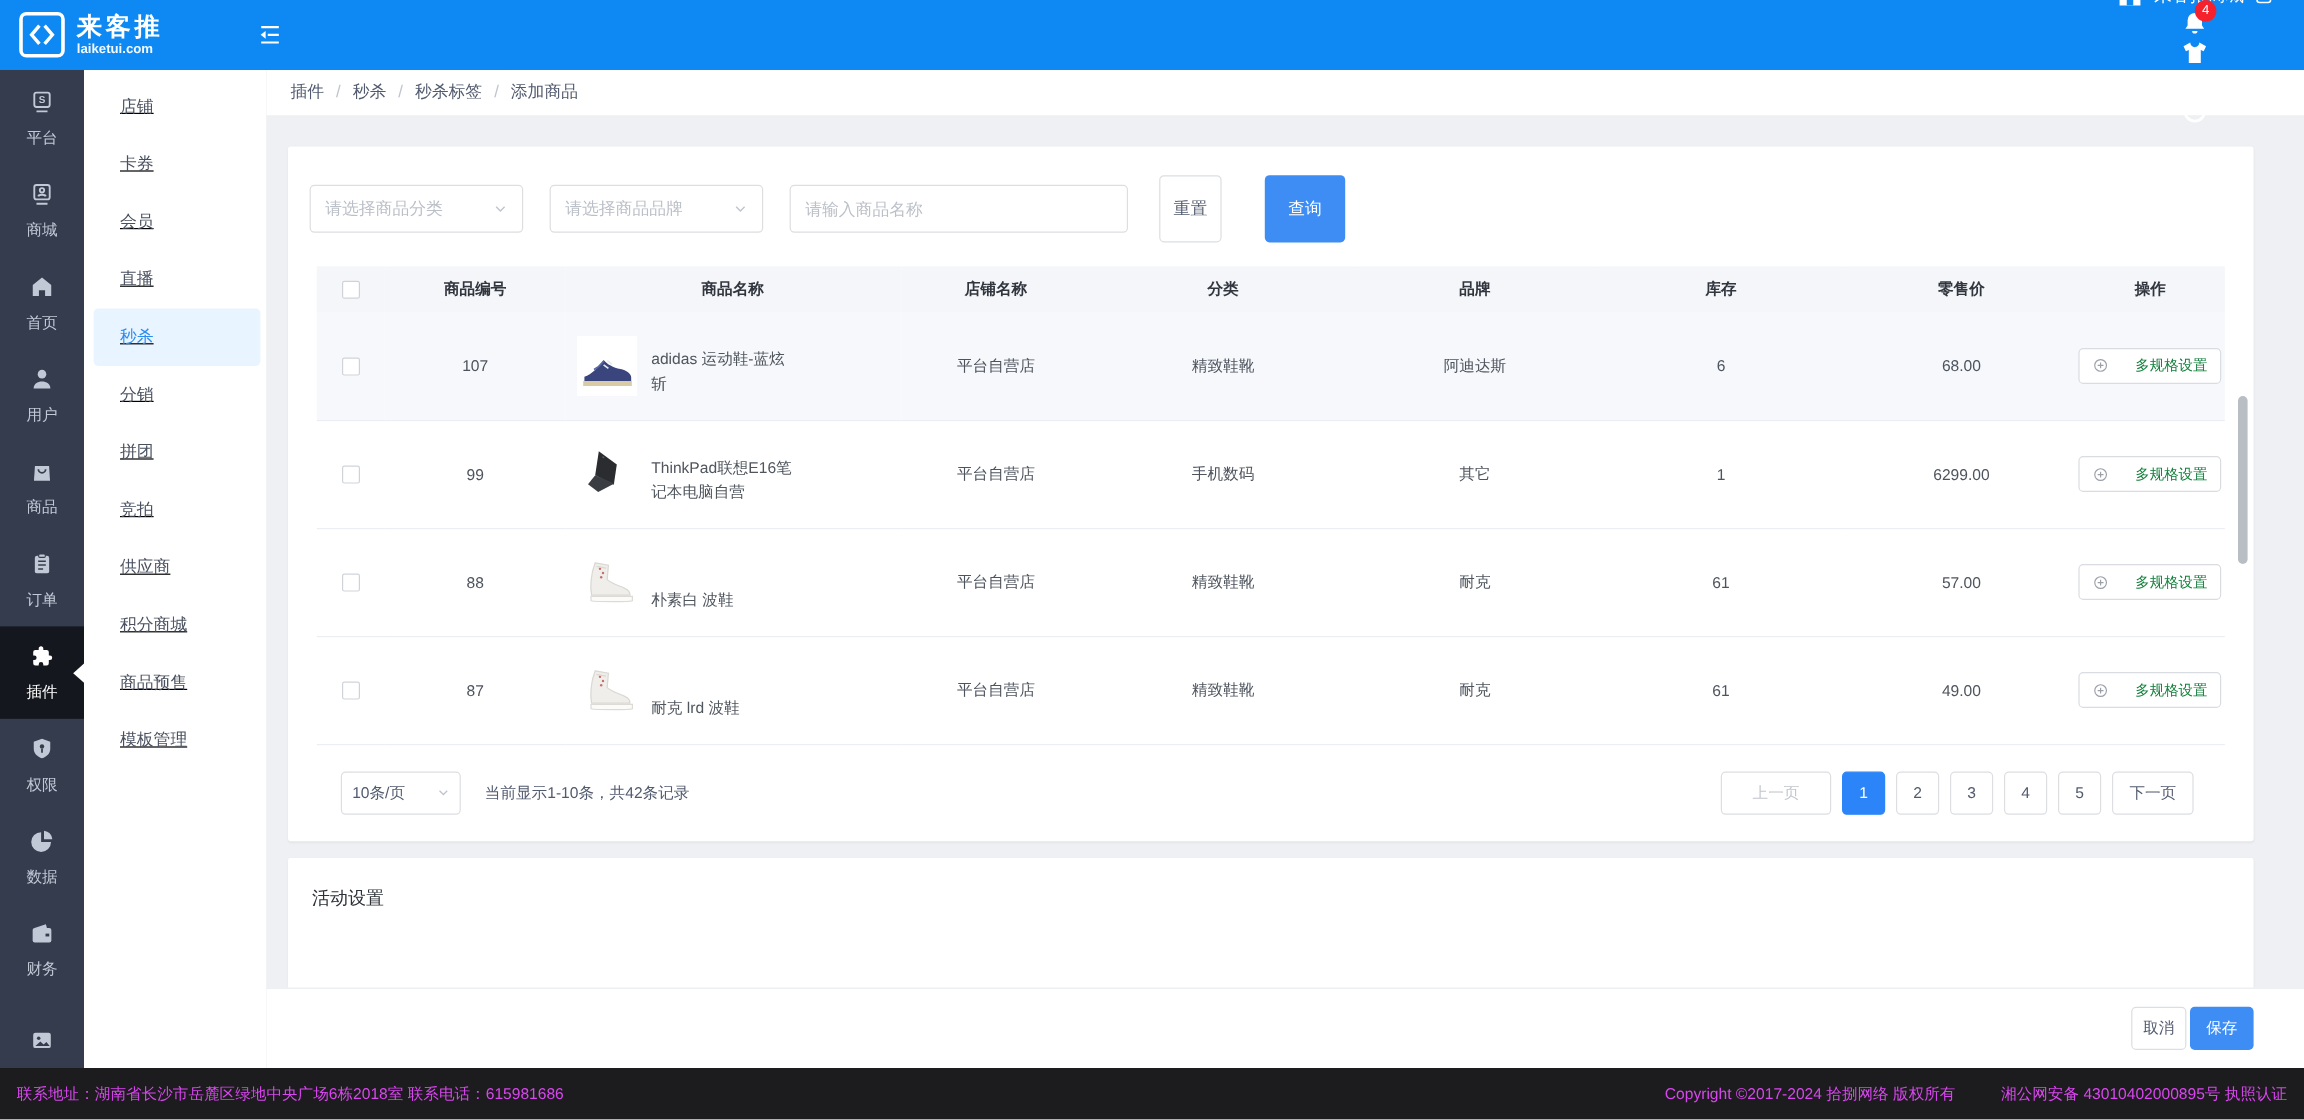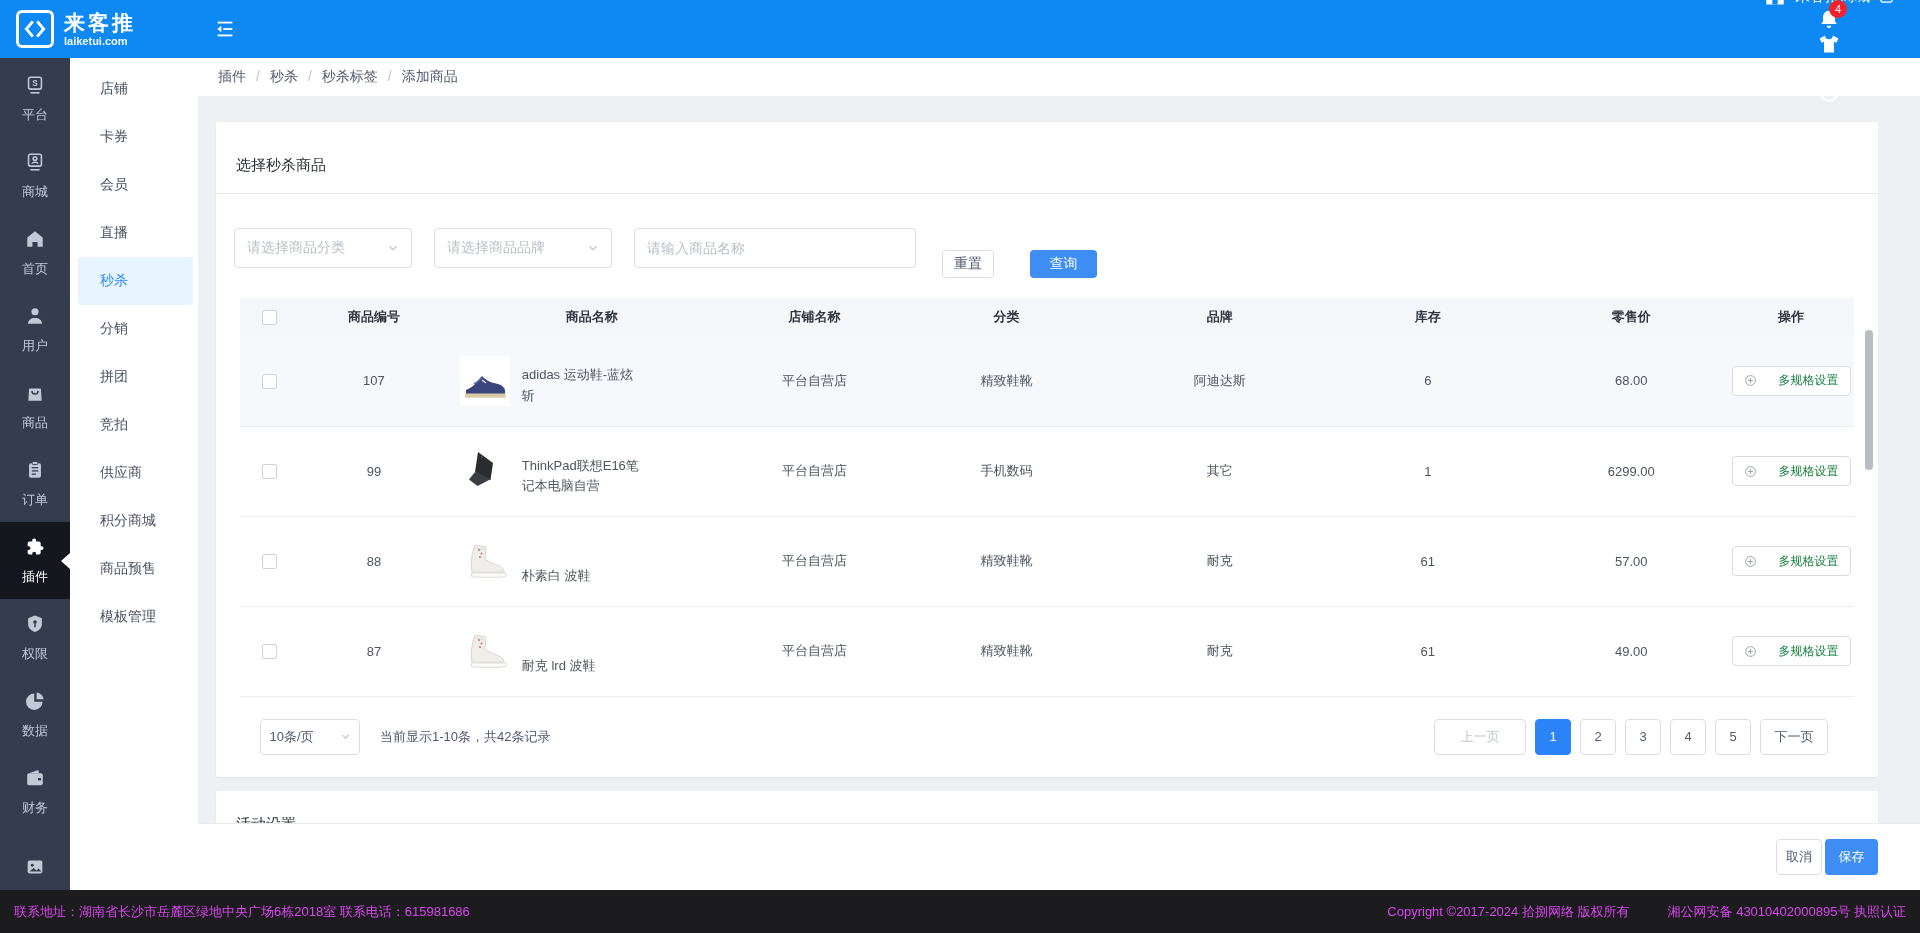--- a/index.html
+++ b/index.html
@@ -26,41 +26,41 @@
 
   
   .app { display:flex; margin-top:58px; height:832px; }
 
   .sidebar { width:70px; background:#353c4e; padding-top:2px; display:flex; flex-direction:column; overflow:hidden; }
   .side-item { height:77px; flex:none; display:flex; flex-direction:column; align-items:center; justify-content:center; gap:7px; color:#c2c9d6; font-size:13px; cursor:pointer; position:relative; }
   .side-item svg { width:22px; height:22px; }
   .side-item.active { background:#14171e; color:#fff; }
   .side-item.active::after { content:""; position:absolute; right:0; top:50%; margin-top:-8px; width:0; height:0; border-top:8px solid transparent; border-bottom:8px solid transparent; border-right:9px solid #fff; }
 
-  .submenu { width:128px; background:#fff; padding-top:7px; }
+  .submenu { width:152px; background:#fff; padding-top:7px;text-decoration:underline; }
   .sub-item { height:48px; display:flex; align-items:center; margin:0 5px 0 8px; padding-left:22px; border-radius:4px; font-size:14px; color:#495060; cursor:pointer; }
   .sub-item.active { background:#e8f4ff; color:#2d8cf0; }
 
   .content { flex:1; position:relative; background:#eef0f4; overflow:hidden; }
   .breadcrumb-bar { height:38px; background:#fff; display:flex; align-items:center; padding-left:20px; font-size:14px; color:#515a6e; }
   .crumb { cursor:pointer; }
   .crumb + .crumb::before { content:"/"; margin:0 10px; color:#c0c4cc; cursor:default; }
 
   .card { background:#fff; border-radius:2px; margin:0 42px 0 18px; box-shadow:0 1px 2px rgba(0,0,0,.05); }
   .card1 { margin-top:26px; }
   .card-title { padding:34px 20px 18px; font-size:15px; color:#2d3138; border-bottom:1px solid #e8eaec; }
   .card2 { margin-top:14px; height:120px; }
   .card2 .card-title { border-bottom:none; padding:24px 20px; }
 
   .filters { display:flex; align-items:center; gap:22px; padding:24px 18px 20px; }
   .sel { width:178px; height:40px; border:1px solid #dcdee2; border-radius:4px; background:#fff; display:flex; align-items:center; justify-content:space-between; padding:0 12px; font-size:14px; color:#bbbfc7; cursor:pointer; }
   .sel svg { width:12px; height:12px; }
   .txt-input { width:282px; height:40px; border:1px solid #dcdee2; border-radius:4px; padding:0 12px; font-size:14px; color:#333; outline:none; }
   .txt-input::placeholder { color:#bbbfc7; }
-  .btn { height:28px; border-radius:4px; font-size:14px; cursor:pointer;margin-top:32px; }
+  .btn { height:56px; border-radius:4px; font-size:14px; cursor:pointer; }
   .btn-reset { width:52px; background:#fff; border:1px solid #dcdee2; color:#515a6e; margin-left:4px; }
   .btn-primary { width:67px; background:#3d8df5; border:none; color:#fff; margin-left:14px; }
 
   .table-wrap { padding:0 24px; }
   table { width:100%; border-collapse:collapse; table-layout:fixed; }
   thead th { height:38px; background:#f4f6f9; font-size:13px; font-weight:bold; color:#32363f; text-align:center; }
   tbody td { height:90px; border-bottom:1px solid #ebeef5; font-size:13px; color:#4e545e; text-align:center; vertical-align:middle; }
   tr.row-hover { background:#f6f8fb; }
   .cbx { display:inline-block; width:15px; height:15px; border:1px solid #cfd3d9; border-radius:2px; background:#fff; cursor:pointer; vertical-align:middle; }
   .prod { display:flex; align-items:flex-end; gap:12px; padding-left:10px; text-align:left; }
@@ -293,21 +293,20 @@
   <div class="content">
 
     <div class="breadcrumb-bar">
       <span class="crumb">插件</span>
       <span class="crumb">秒杀</span>
       <span class="crumb">秒杀标签</span>
       <span class="crumb">添加商品</span>
     </div>
 
     <div class="card card1">
-      <div class="card-title">选择秒杀商品</div>
 
       <div class="filters">
         <div class="sel">
           <span>请选择商品分类</span>
           <svg viewBox="0 0 24 24" fill="none" stroke="#c0c4cc" stroke-width="2.4">
               <path d="M5 8.5l7 7 7-7"></path>
             </svg>
         </div>
         <div class="sel">
           <span>请选择商品品牌</span>

